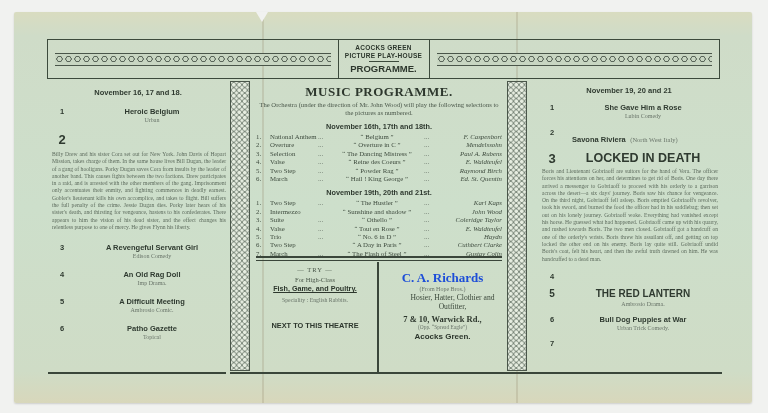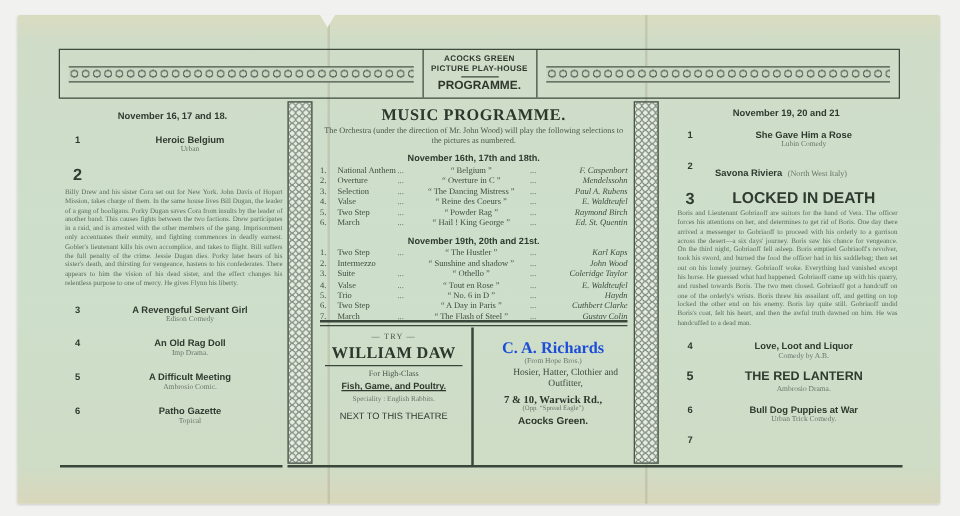--- a/index.html
+++ b/index.html
@@ -89,21 +89,21 @@
   .mid-rules { position: absolute; left: 256px; top: 256px; width: 246px; }
   .mid-rules div { height: 1.5px; background: #3a463a; margin-bottom: 2px; }
   .mid-divider { position: absolute; left: 377px; top: 262px; width: 1.5px; height: 110px; background: #3a463a; }
 
   .ad-daw { position: absolute; left: 256px; top: 266px; width: 118px; text-align: center; }
   .daw-try { font-size: 6.5px; color: #4a574a; letter-spacing: 1px; }
   .daw-name { font-family: "Liberation Serif", serif; font-weight: bold; font-size: 13px; color: #2d372d; letter-spacing: 0.3px; line-height: 16px; border-bottom: 1.5px solid #3a463a; padding-bottom: 2px; margin: 1px 4px 0; }
   .daw-for { font-size: 6.5px; color: #4a574a; margin-top: 3px; }
   .daw-goods { font-family: "Liberation Sans", sans-serif; font-weight: bold; font-size: 7.2px; text-decoration: underline; color: #2d372d; margin-top: 1px; }
   .daw-spec { font-size: 5.8px; color: #6a756a; margin-top: 4px; }
-  .daw-next { font-family: "Liberation Sans", sans-serif; font-weight: normal; font-size: 7.4px; color: #2d372d; margin-top: 5px; }
+  .daw-next { font-family: "Liberation Sans", sans-serif; font-weight: bold; font-size: 7.4px; color: #2d372d; margin-top: 18px; }
 
   .ad-rich { position: absolute; left: 380px; top: 270px; width: 125px; text-align: center; color: #3a473a; }
   .rich-name { font-family: "Liberation Serif", serif; font-weight: bold; font-size: 13px; color: #1d4ed8; line-height: 15px; }
   .rich-from { font-size: 6px; color: #6a756a; margin-top: 1px; }
   .rich-trade { font-size: 7.6px; line-height: 8.5px; margin-top: 2px; padding-left: 20px; }
   .rich-addr { font-weight: bold; font-size: 8.5px; margin-top: 3px; color: #2d372d; }
   .rich-opp { font-size: 5.4px; color: #6a756a; }
   .rich-town { font-family: "Liberation Sans", sans-serif; font-weight: bold; font-size: 8px; margin-top: 2px; color: #2d372d; }
 </style>
 </head>
@@ -296,21 +296,20 @@
 </div>
 
 <div class="mid-rules">
     <div></div>
     <div></div>
   </div>
 <div class="mid-divider"></div>
 
 <div class="ad-daw">
   <div class="daw-try">— TRY —</div>
-  <div class="daw-name">WILLIAM DAW</div>
   <div class="daw-for">For High-Class</div>
   <div class="daw-goods">Fish, Game, and Poultry.</div>
   <div class="daw-spec">Speciality : English Rabbits.</div>
   <div class="daw-next">NEXT TO THIS THEATRE</div>
 </div>
 
 <div class="ad-rich">
   <div class="rich-name">C. A. Richards</div>
   <div class="rich-from">(From Hope Bros.)</div>
   <div class="rich-trade">Hosier, Hatter, Clothier and Outfitter,</div>
@@ -338,24 +337,20 @@
   <div class="film big" style="margin-bottom:4px;">
     <div class="film-num">3</div>
     <div class="film-body">
         <div class="film-title" style="font-family:'Liberation Sans Narrow','Liberation Sans',sans-serif;">LOCKED IN DEATH</div>
       </div>
   </div>
   <div class="synopsis" style="margin-bottom:9px;">Boris and Lieutenant Gobriaoff are suitors for the hand of Vera. The officer forces his attentions on her, and determines to get rid of Boris. One day there arrived a messenger to Gobriaoff to proceed with his orderly to a garrison across the desert—a six days' journey. Boris saw his chance for vengeance. On the third night, Gobriaoff fell asleep. Boris emptied Gobriaoff's revolver, took his sword, and burned the food the officer had in his saddlebag; then set out on his lonely journey. Gobriaoff woke. Everything had vanished except his horse. He guessed what had happened. Gobriaoff came up with his quarry, and rushed towards Boris. The two men closed. Gobriaoff got a handcuff on one of the orderly's wrists. Boris threw his assailant off, and getting on top locked the other end on his enemy. Boris lay quite still. Gobriaoff undid Boris's coat, felt his heart, and then the awful truth dawned on him. He was handcuffed to a dead man.</div>
 
   <div class="film" style="margin-bottom:7px;">
     <div class="film-num">4</div>
-    <div class="film-body">
-        <div class="film-title">Love, Loot and Liquor</div>
-        <div class="film-sub">Comedy by A.B.</div>
-      </div>
   </div>
   <div class="film" style="margin-bottom:7px;">
     <div class="film-num" style="font-size:10px;">5</div>
     <div class="film-body">
         <div class="film-title" style="font-size:10px;line-height:12px;">THE RED LANTERN</div>
         <div class="film-sub">Ambrosio Drama.</div>
       </div>
   </div>
   <div class="film" style="margin-bottom:7px;">
     <div class="film-num">6</div>

